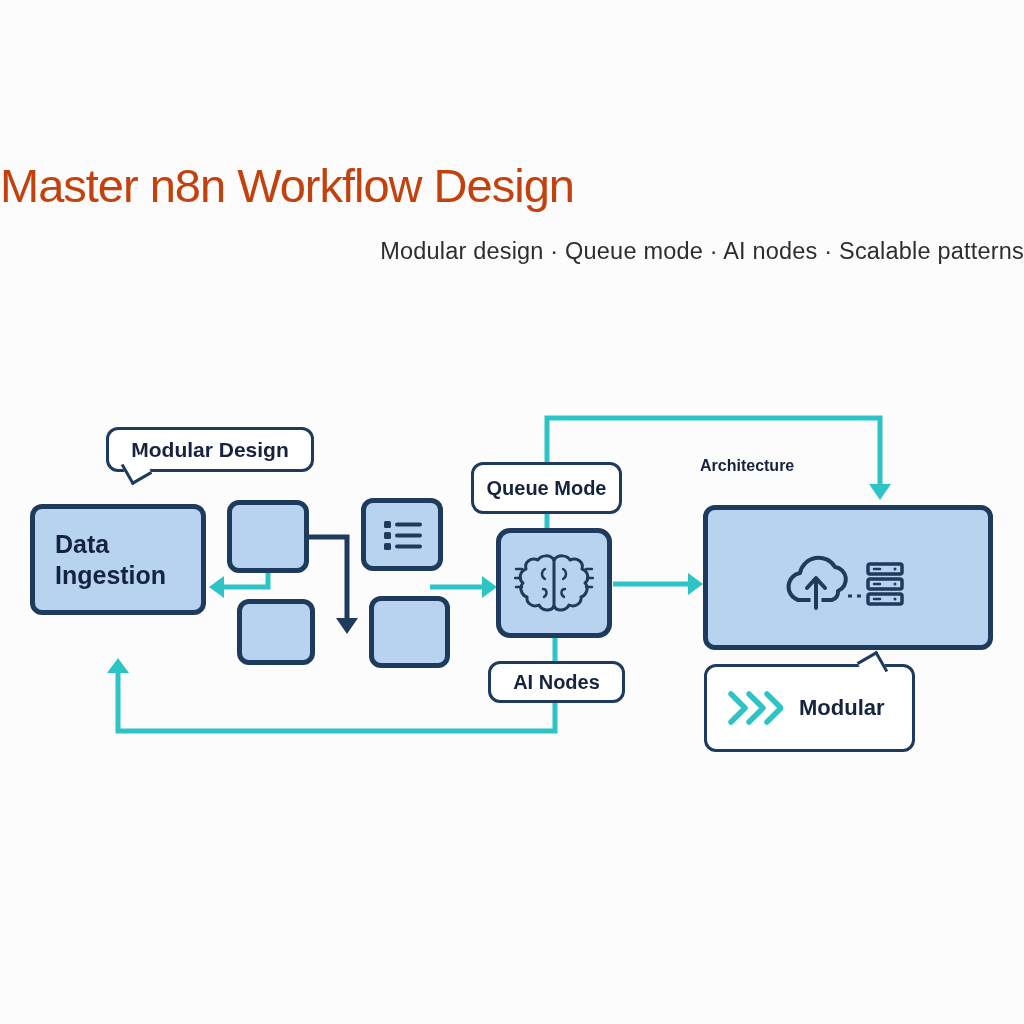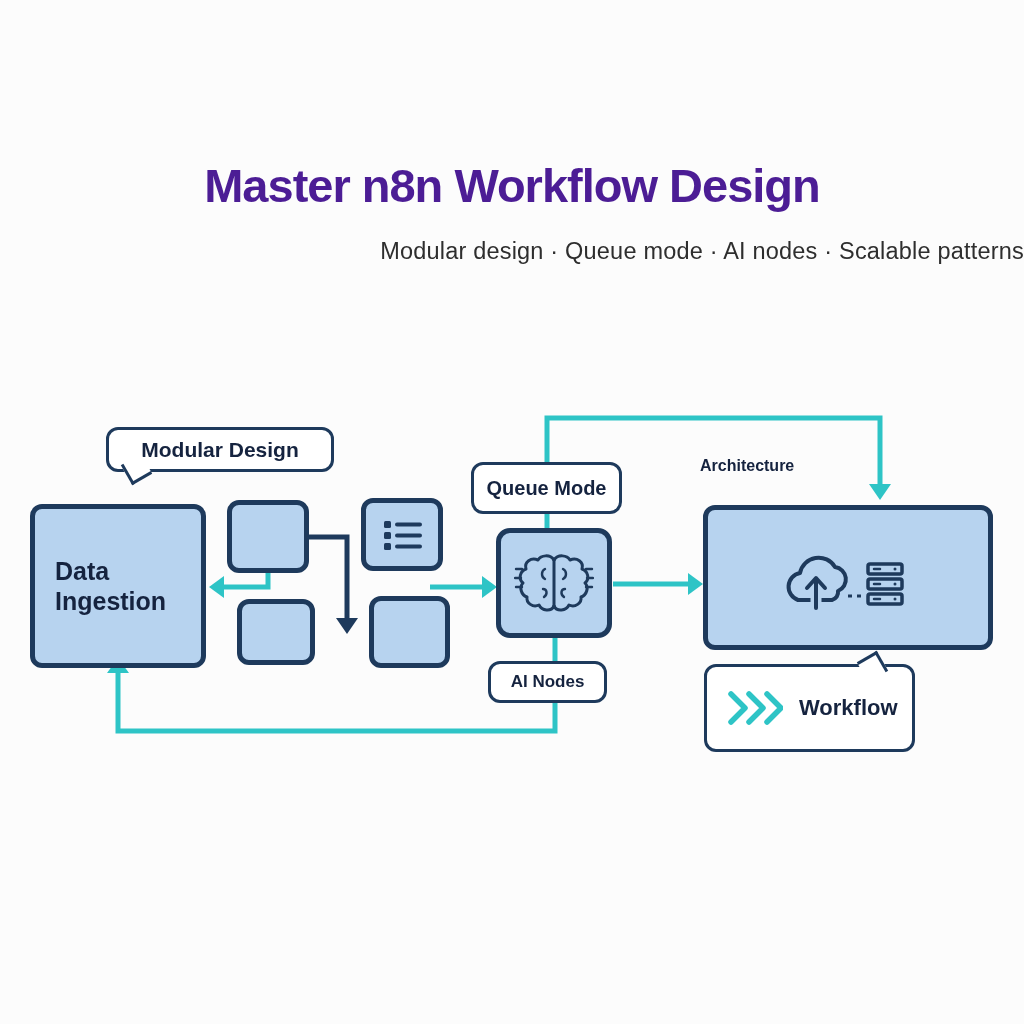--- a/index.html
+++ b/index.html
@@ -11,22 +11,22 @@
   }
   * { margin:0; padding:0; }
   body { background:#ffffff; }
   .canvas {
     position:relative; width:1024px; height:1024px;
     background:var(--canvas);
     font-family:"Liberation Sans","DejaVu Sans",sans-serif;
     overflow:hidden;
   }
   .title {
-    position:absolute; top:158px; left:0; width:100%; text-align:center;
-    font-size:47px; font-weight:700; letter-spacing:-1px; color:#4c1d95;
+    position:absolute; top:158px; left:0; width:100%; text-align:left;
+    font-size:47px; font-weight:400; letter-spacing:-1px; color:#c2410c;
   }
   .subtitle {
     position:absolute; top:238px; left:0; width:100%; text-align:right;
     font-size:23.5px; font-weight:400; color:#2e2e2e; letter-spacing:.2px;
   }
   .arrows { position:absolute; top:0; left:0; z-index:1; }
   .arrows .teal { fill:none; stroke:var(--teal); stroke-width:5; }
   .arrows .teal-fill { fill:var(--teal); }
   .arrows .navy { fill:none; stroke:var(--navy); stroke-width:5; }
   .arrows .navy-fill { fill:var(--navy); }
@@ -39,32 +39,32 @@
   .callout {
     position:absolute; z-index:3; box-sizing:border-box;
     background:#ffffff; border:3.5px solid var(--navy); border-radius:12px;
     display:flex; align-items:center; justify-content:center;
     font-weight:700; color:var(--text-dark);
   }
   .tail { position:absolute; width:20px; height:20px; background:#ffffff; }
   .tail.down { bottom:-12px; left:16px; border-right:3.5px solid var(--navy); border-bottom:3.5px solid var(--navy); transform:rotate(60deg); }
   .tail.up   { top:-12px; right:28px; border-top:3.5px solid var(--navy); border-left:3.5px solid var(--navy); transform:rotate(60deg); }
 
-  #data-ingestion { left:30px; top:504px; width:176px; height:164px;
+  #data-ingestion { left:30px; top:504px; width:176px; height:111px;
     justify-content:flex-start; padding-left:20px;
     font-size:25px; font-weight:700; line-height:1.22; color:var(--text-dark); }
 
   #sq1 { left:227px; top:500px; width:82px; height:73px; }
   #sq2 { left:237px; top:599px; width:78px; height:66px; }
   #sq3 { left:361px; top:498px; width:82px; height:73px; }
   #sq4 { left:369px; top:596px; width:81px; height:72px; }
 
-  #modular-callout { left:106px; top:427px; width:228px; height:45px; font-size:21px; }
+  #modular-callout { left:106px; top:427px; width:208px; height:45px; font-size:21px; }
   #queue-callout   { left:471px; top:462px; width:151px; height:52px; font-size:20px; }
-  #ainodes-callout { left:488px; top:661px; width:119px; height:42px; font-size:17px; }
+  #ainodes-callout { left:488px; top:661px; width:137px; height:42px; font-size:20px; }
   #patterns-callout{ left:704px; top:664px; width:211px; height:88px; font-size:22px;
     justify-content:flex-start; padding-left:18px; gap:16px; }
 
   #ai-box   { left:496px; top:528px; width:116px; height:110px; border-radius:14px; }
   #arch-box { left:703px; top:505px; width:290px; height:145px; }
   #arch-label { position:absolute; left:700px; top:457px; z-index:2;
     font-size:16px; font-weight:700; color:var(--text-dark); }
 
   .stroke-navy { stroke:var(--navy); fill:none; }
   .fill-navy { fill:var(--navy); }
@@ -188,17 +188,17 @@
   </div>
 
   <div class="callout" id="patterns-callout">
     <svg width="58" height="44" viewBox="0 0 58 44">
       <g class="stroke-teal" stroke-width="5.5" stroke-linecap="round" stroke-linejoin="round">
         <path d="M6 8 L20 22 L6 36"></path>
         <path d="M24 8 L38 22 L24 36"></path>
         <path d="M42 8 L56 22 L42 36"></path>
       </g>
     </svg>
-    <span>Workflow</span>
+    <span>Modular</span>
     <div class="tail up"></div>
   </div>
 
 </div>
 
 </body></html>

